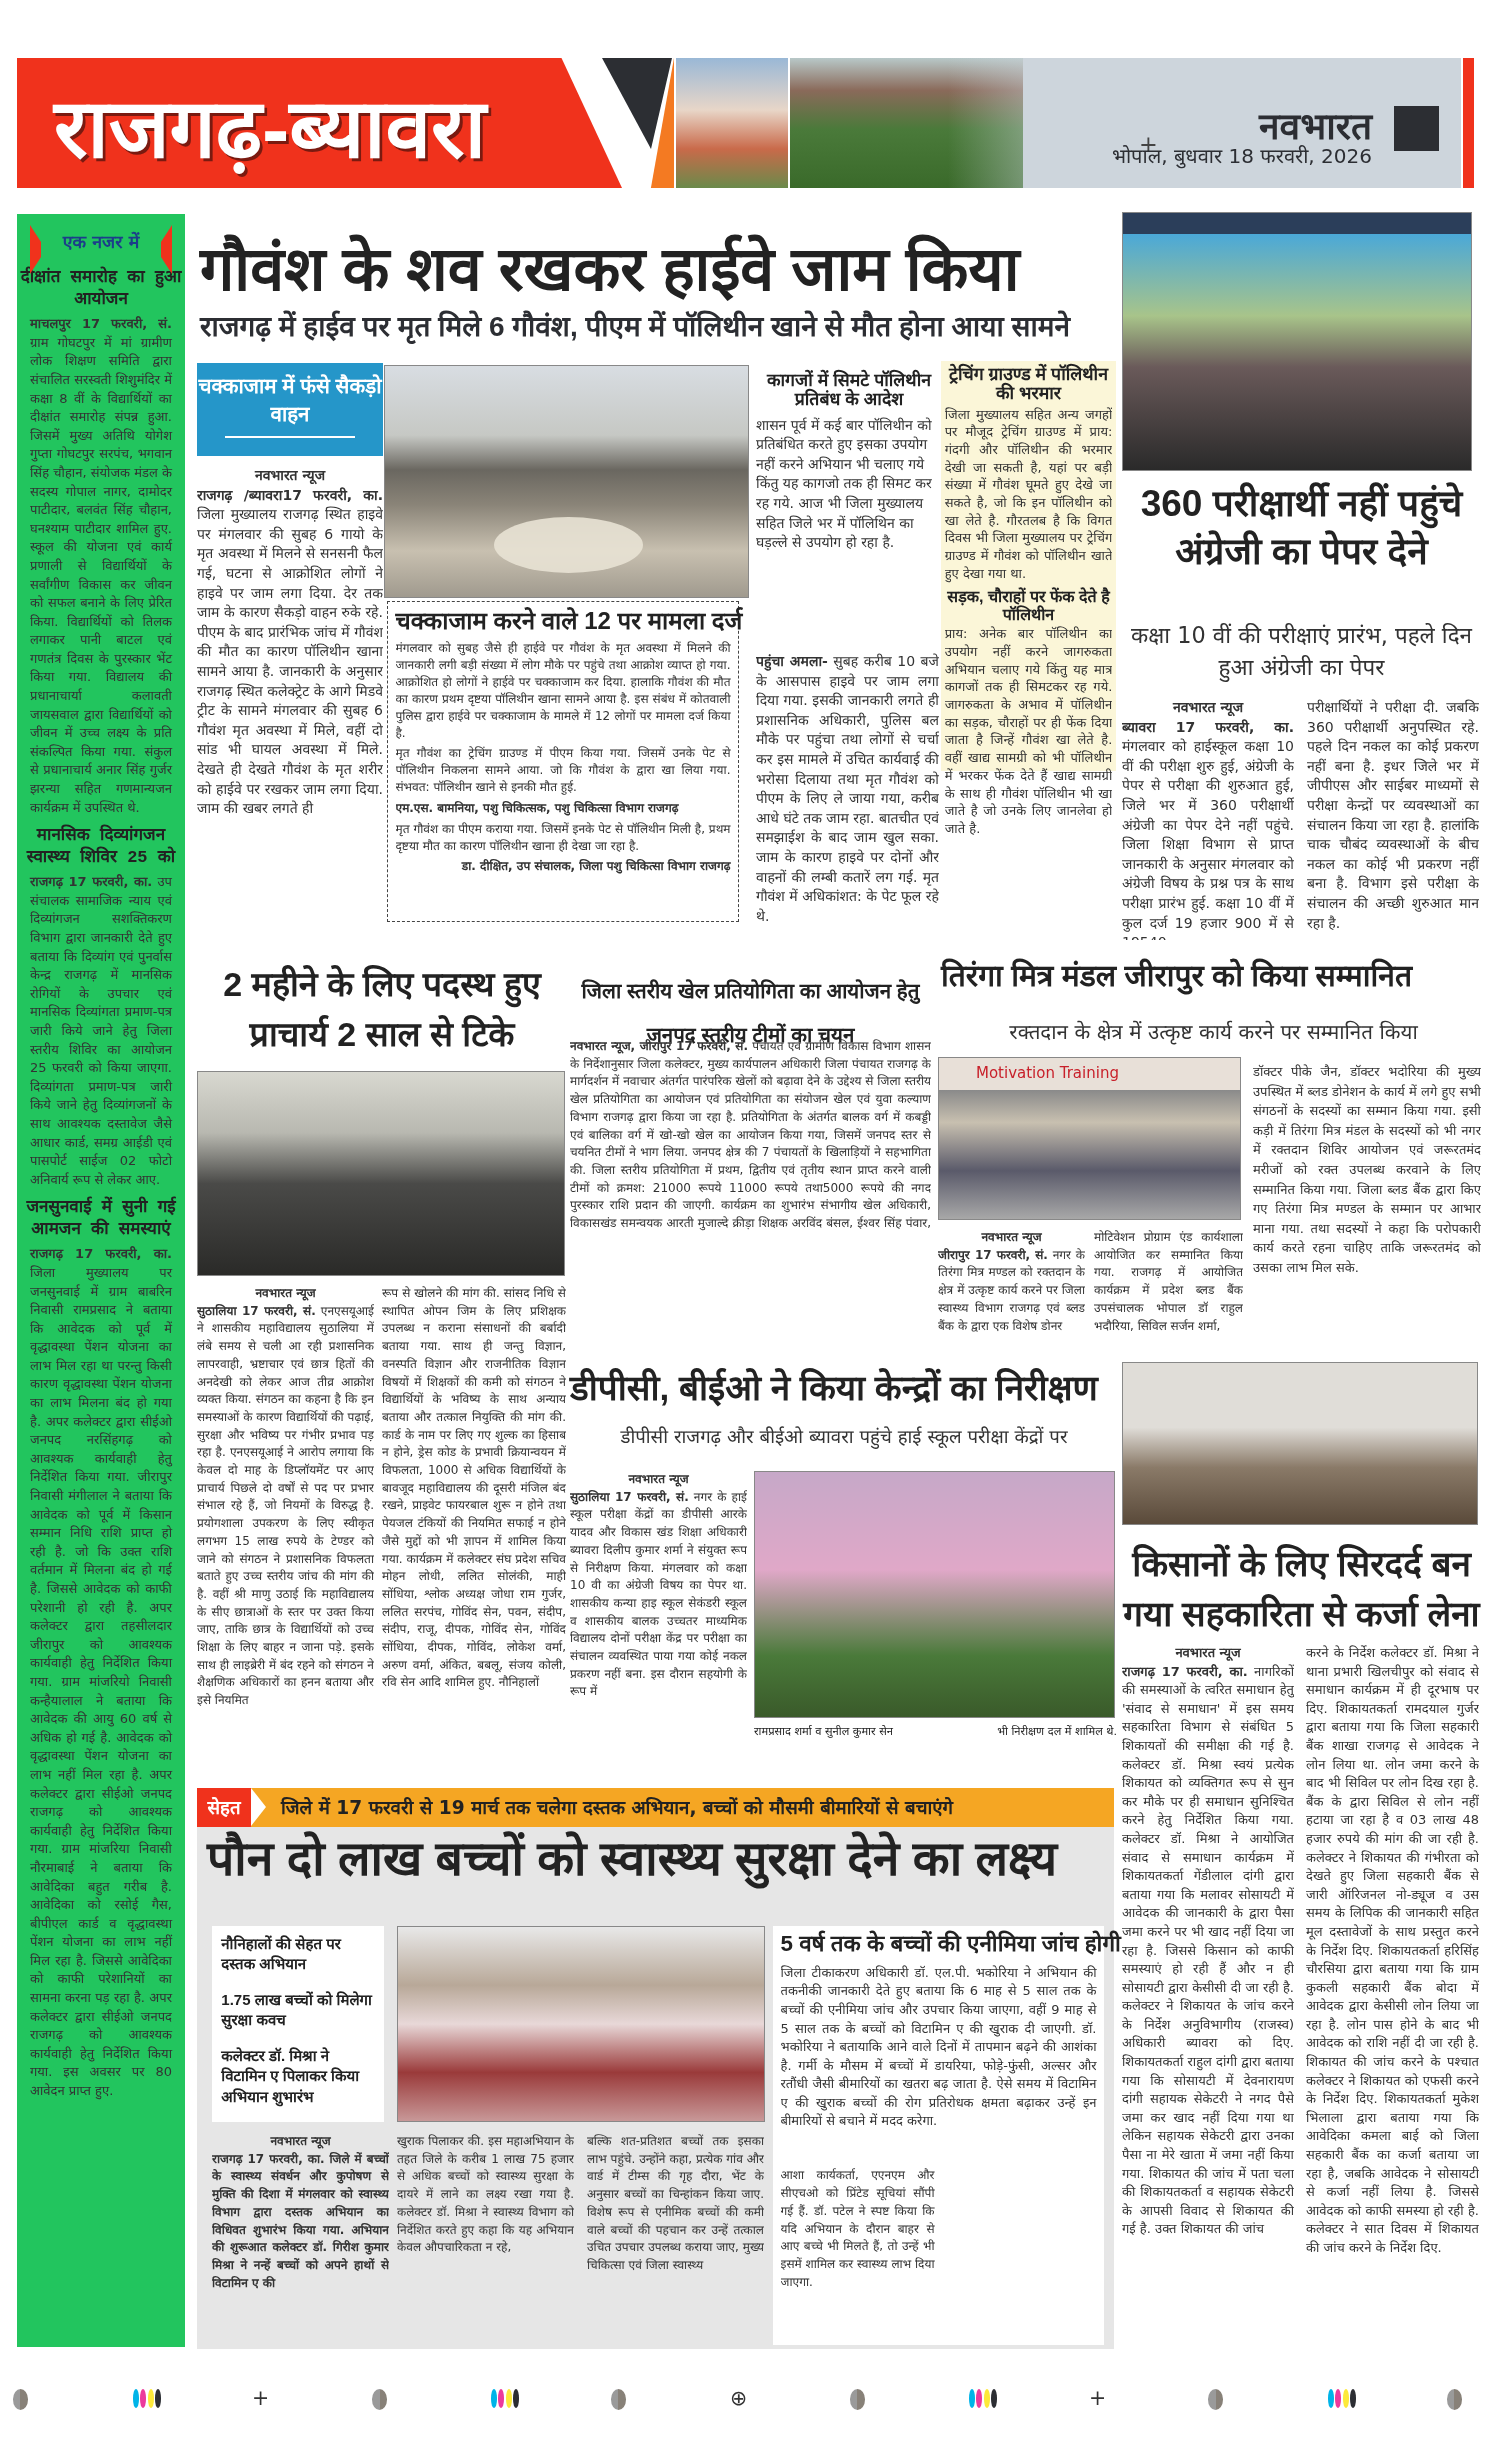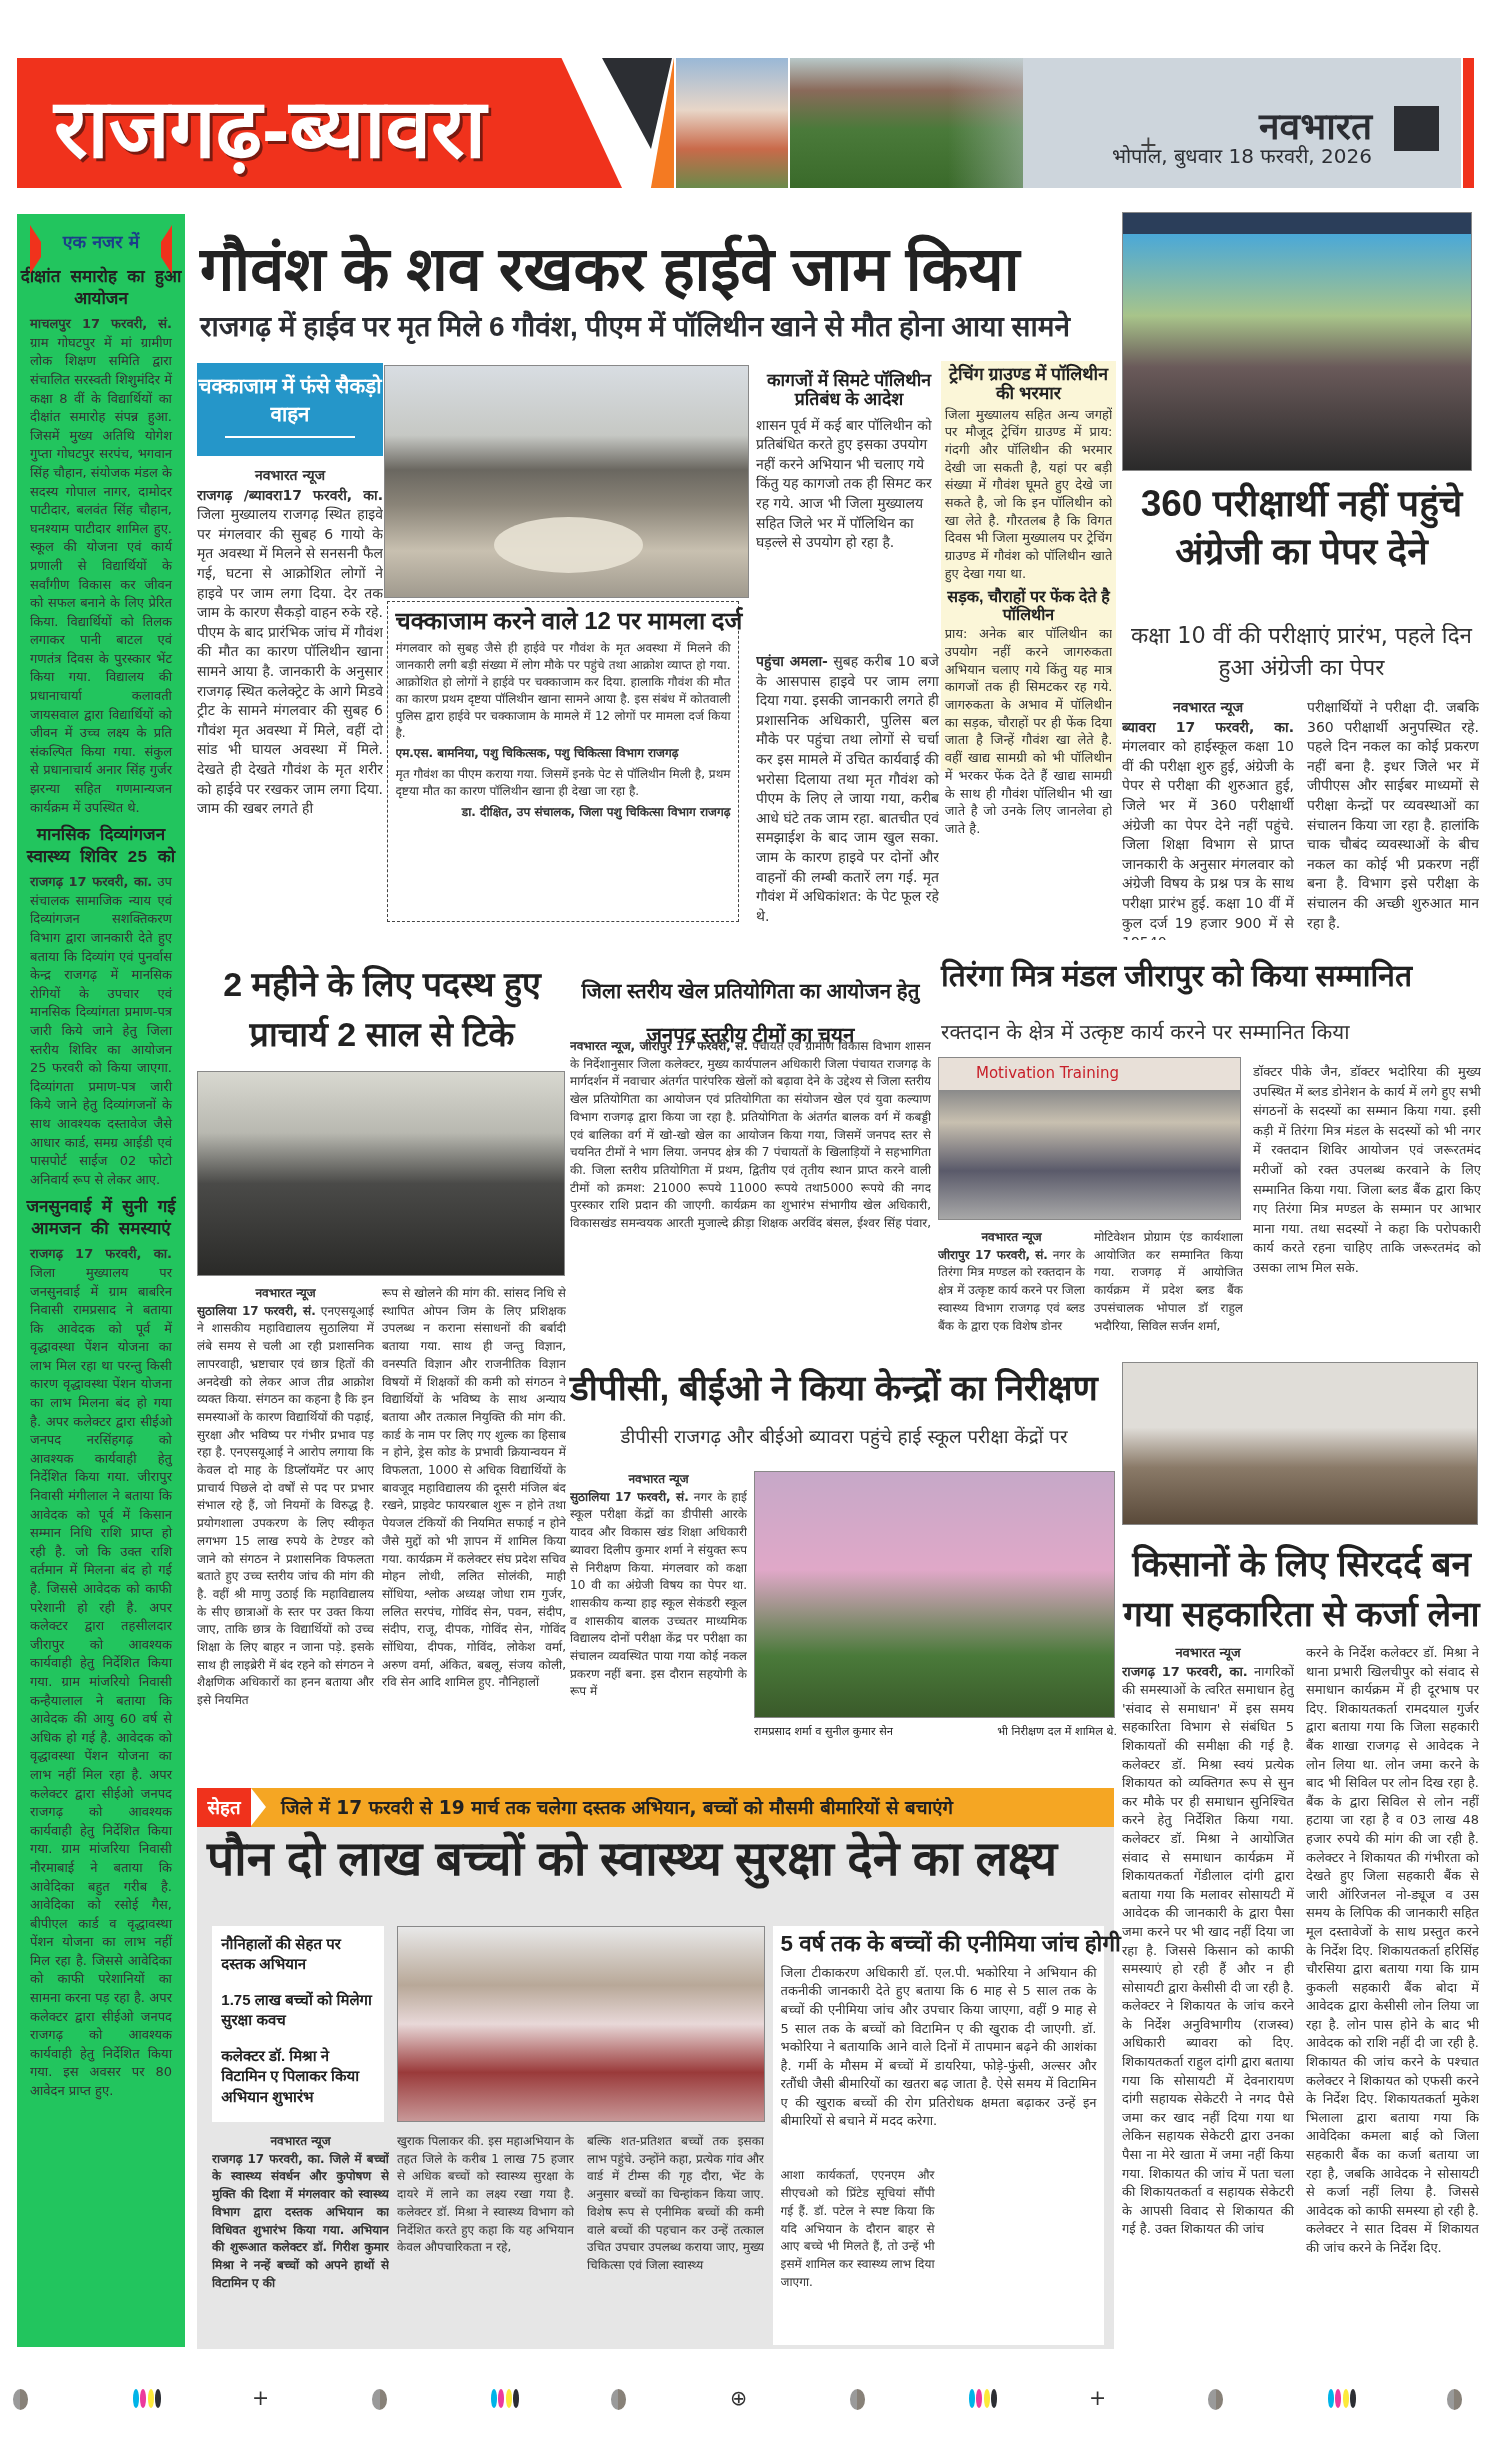--- a/index.html
+++ b/index.html
@@ -58,21 +58,21 @@
 #exam-c1{left:1122px;top:698px;width:172px;height:242px}
 #exam-c2{left:1307px;top:698px;width:172px;height:242px}
 
 #pad-title{left:198px;top:959px;width:368px;font-size:34px;text-align:center;line-height:50px}
 #pad-photo{left:197px;top:1071px;width:368px;height:205px;background:linear-gradient(180deg,#d8d8d0 0%,#b8b8b0 30%,#4a4a48 55%,#2a2a28 100%)}
 #pad-c1{left:197px;top:1285px;width:177px;height:475px}
 #pad-c2{left:382px;top:1285px;width:184px;height:475px}
 #khel-title{left:570px;top:969px;width:361px;font-size:20.5px;text-align:center;line-height:44px}
 #khel-txt{left:570px;top:1038px;width:361px;height:196px}
 #tiranga-title{left:941px;top:959px;width:545px;font-size:30px;white-space:nowrap}
-#tiranga-sub{left:941px;top:1017px;width:545px;font-size:20.5px;text-align:left;color:#333}
+#tiranga-sub{left:941px;top:1017px;width:545px;font-size:20.5px;text-align:center;color:#333}
 #tiranga-photo{left:938px;top:1057px;width:303px;height:163px;background:linear-gradient(180deg,#e8e0d8 0 20%,#8a8a8a 20%,#c8c0b0 40%,#5a5a6a 70%,#a8a8a8 100%)}
 #tir-c1{left:938px;top:1229px;width:147px;height:140px}
 #tir-c2{left:1094px;top:1229px;width:149px;height:140px}
 #tir-c3{left:1253px;top:1062px;width:228px;height:298px}
 #dpc-title{left:570px;top:1369px;width:548px;font-size:35px;white-space:nowrap}
 #dpc-sub{left:570px;top:1423px;width:548px;font-size:18.6px;text-align:center;color:#333}
 #dpc-c1{left:570px;top:1471px;width:177px;height:279px}
 #dpc-photo{left:754px;top:1471px;width:361px;height:247px;background:linear-gradient(180deg,#c6a8c8 0%,#e0a8c8 40%,#4a7a3a 75%,#3a5a2a 100%)}
 #dpc-cap1{left:754px;top:1723px;width:168px;font-size:11.2px}
 #dpc-cap2{left:931px;top:1723px;width:186px;font-size:11.2px;text-align:right}
@@ -146,20 +146,21 @@
 <div id="lead-photo" class="abs photo"></div>
 <div id="cow" class="abs"></div>
 <div id="lead-col1" class="abs txt">
   <div style="text-align:center;font-weight:bold">नवभारत न्यूज</div>
   <b>राजगढ़ /ब्यावरा17 फरवरी, का.</b> <span>जिला मुख्यालय राजगढ़ स्थित हाइवे पर मंगलवार की सुबह 6 गायो के मृत अवस्था में मिलने से सनसनी फैल गई, घटना से आक्रोशित लोगों ने हाइवे पर जाम लगा दिया. देर तक जाम के कारण सैकड़ो वाहन रुके रहे. पीएम के बाद प्रारंभिक जांच में गौवंश की मौत का कारण पॉलिथीन खाना सामने आया है. जानकारी के अनुसार राजगढ़ स्थित कलेक्ट्रेट के आगे मिडवे ट्रीट के सामने मंगलवार की सुबह 6 गौवंश मृत अवस्था में मिले, वहीं दो सांड भी घायल अवस्था में मिले. देखते ही देखते गौवंश के मृत शरीर को हाईवे पर रखकर जाम लगा दिया. जाम की खबर लगते ही</span>
 </div>
 <div id="dash-box" class="abs">
   <div id="dash-title" class="hd">चक्काजाम करने वाले 12 पर मामला दर्ज</div>
   <div id="dash-txt" class="txt">
     <p>मंगलवार को सुबह जैसे ही हाईवे पर गौवंश के मृत अवस्था में मिलने की जानकारी लगी बड़ी संख्या में लोग मौके पर पहुंचे तथा आक्रोश व्याप्त हो गया. आक्रोशित हो लोगों ने हाईवे पर चक्काजाम कर दिया. हालाकि गौवंश की मौत का कारण प्रथम दृष्टया पॉलिथीन खाना सामने आया है. इस संबंध में कोतवाली पुलिस द्वारा हाईवे पर चक्काजाम के मामले में 12 लोगों पर मामला दर्ज किया है.</p>
+    <p>मृत गौवंश का ट्रेचिंग ग्राउण्ड में पीएम किया गया. जिसमें उनके पेट से पॉलिथीन निकलना सामने आया. जो कि गौवंश के द्वारा खा लिया गया. संभवत: पॉलिथीन खाने से इनकी मौत हुई.</p>
     <p class="bold">एम.एस. बामनिया, पशु चिकित्सक, पशु चिकित्सा विभाग राजगढ़</p>
     <p>मृत गौवंश का पीएम कराया गया. जिसमें इनके पेट से पॉलिथीन मिली है, प्रथम दृष्टया मौत का कारण पॉलिथीन खाना ही देखा जा रहा है.</p>
     <p class="bold" style="text-align:right">डा. दीक्षित, उप संचालक, जिला पशु चिकित्सा विभाग राजगढ़</p>
   </div>
 </div>
 <div id="kagaz" class="abs">
   <div id="kagaz-title" class="hd">कागजों में सिमटे पॉलिथीन प्रतिबंध के आदेश</div>
   <div class="txt">शासन पूर्व में कई बार पॉलिथीन को प्रतिबंधित करते हुए इसका उपयोग नहीं करने अभियान भी चलाए गये किंतु यह कागजो तक ही सिमट कर रह गये. आज भी जिला मुख्यालय सहित जिले भर में पॉलिथिन का घड़ल्ले से उपयोग हो रहा है.</div>
 </div>
 <div id="pahunch" class="abs txt">

